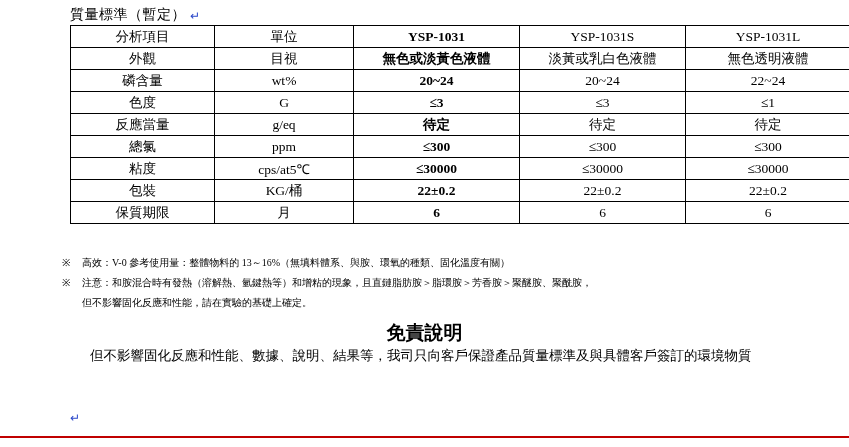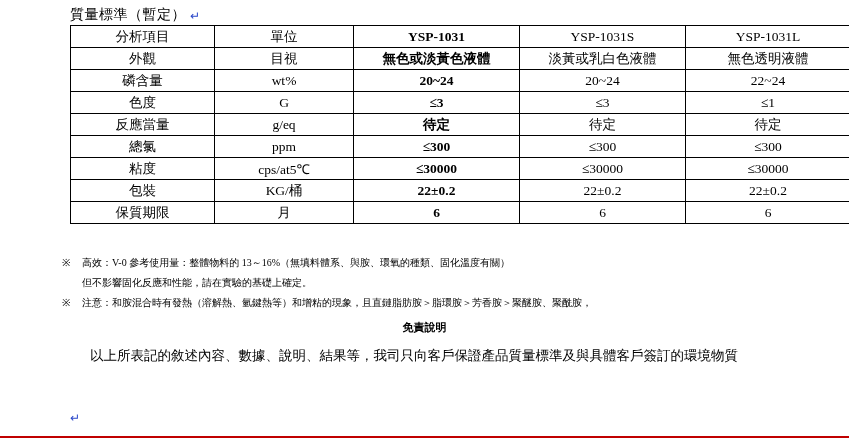--- a/index.html
+++ b/index.html
@@ -76,21 +76,21 @@
   .note-indent {
     display: inline-block;
     width: 20px;
   }
   .disclaimer-title {
     position: absolute;
     left: 0;
     top: 320px;
     width: 849px;
     text-align: center;
-    font-size: 11px;
+    font-size: 19px;
     font-weight: bold;
   }
   .disclaimer-body {
     position: absolute;
     left: 62px;
     top: 345px;
     width: 775px;
     font-size: 13.5px;
     line-height: 21px;
     text-align: justify;
@@ -192,31 +192,31 @@
         <td class="c4">6</td>
       </tr>
     </tbody>
   </table>
 
   <div class="notes">
     <div class="note-row">
       <span class="note-mark">※</span><span>高效：V-0 參考使用量：整體物料的 13～16%（無填料體系、與胺、環氧的種類、固化溫度有關）</span>
     </div>
     <div class="note-row">
+      <span class="note-mark">※</span><span>注意：和胺混合時有發熱（溶解熱、氫鍵熱等）和增粘的現象，且直鏈脂肪胺＞脂環胺＞芳香胺＞聚醚胺、聚酰胺，</span>
+    </div>
+    <div class="note-row">
       <span class="note-indent"></span><span>但不影響固化反應和性能，請在實驗的基礎上確定。</span>
     </div>
-    <div class="note-row">
-      <span class="note-mark">※</span><span>注意：和胺混合時有發熱（溶解熱、氫鍵熱等）和增粘的現象，且直鏈脂肪胺＞脂環胺＞芳香胺＞聚醚胺、聚酰胺，</span>
-    </div>
   </div>
 
   <div class="disclaimer-title">免責說明</div>
 
   <div class="disclaimer-body">
-    <p class="first">以上所表記的敘述內容、數據、說明、結果等，我司只向客戶保證產品質量標準及與具體客戶簽訂的環境物質</p>
+    <p class="first">但不影響固化反應和性能、數據、說明、結果等，我司只向客戶保證產品質量標準及與具體客戶簽訂的環境物質</p>
   </div>
 
   <div class="tail-mark">
     <span class="pilcrow">↵</span>
   </div>
 
   <div class="red-rule"></div>
 
 </div>
 

